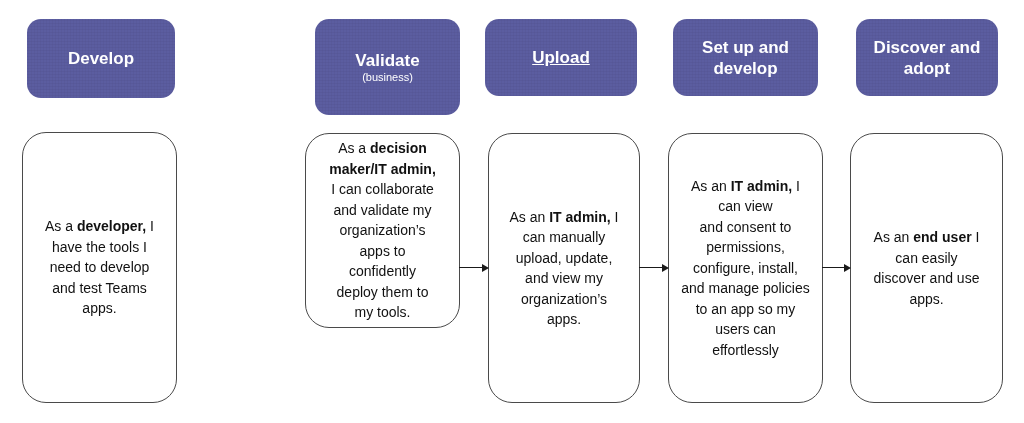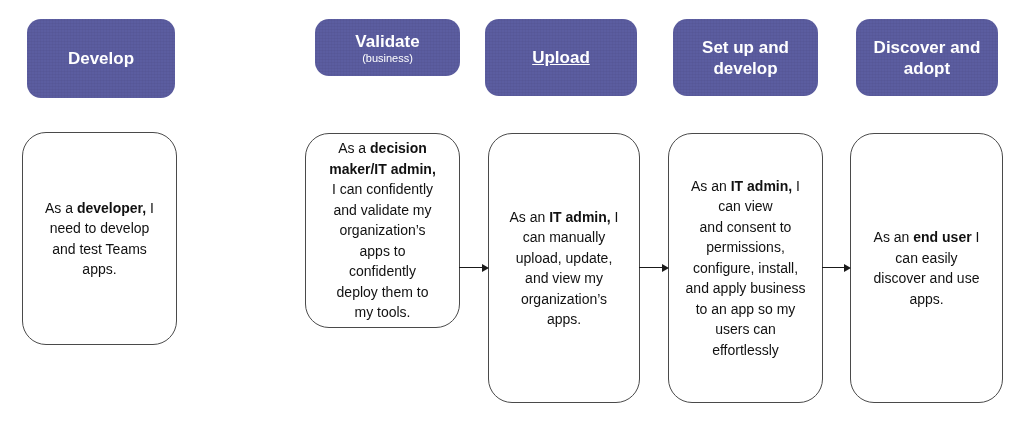--- a/index.html
+++ b/index.html
@@ -73,40 +73,41 @@
 <body>
 
 <div class="canvas">
 
   <div class="stage-header" style="left:27px;top:19px;width:148px;height:79px;">
     <div class="hdr-title">
         <div>Develop</div>
       </div>
 
   </div>
-  <div class="stage-card" style="left:22px;top:132px;width:155px;height:213px;">
+  <div class="stage-card" style="left:22px;top:132px;width:155px;height:271px;">
     <div class="card-text">
         <div><span>As a </span><b>developer,</b><span> I</span></div>
+        <div><span>have the tools I</span></div>
         <div><span>need to develop</span></div>
         <div><span>and test Teams</span></div>
         <div><span>apps.</span></div>
       </div>
   </div>
 
-  <div class="stage-header" style="left:315px;top:19px;width:145px;height:57px;">
+  <div class="stage-header" style="left:315px;top:19px;width:145px;height:96px;">
     <div class="hdr-title">
         <div>Validate</div>
       </div>
     <div class="hdr-sub">(business)</div>
   </div>
   <div class="stage-card" style="left:305px;top:133px;width:155px;height:195px;">
     <div class="card-text">
         <div><span>As a </span><b>decision</b></div>
         <div><b>maker/IT admin,</b></div>
-        <div><span>I can confidently</span></div>
+        <div><span>I can collaborate</span></div>
         <div><span>and validate my</span></div>
         <div><span>organization’s</span></div>
         <div><span>apps to</span></div>
         <div><span>confidently</span></div>
         <div><span>deploy them to</span></div>
         <div><span>my tools.</span></div>
       </div>
   </div>
 
   <div class="stage-header" style="left:485px;top:19px;width:152px;height:77px;text-decoration:underline;">
@@ -133,21 +134,21 @@
       </div>
 
   </div>
   <div class="stage-card" style="left:668px;top:133px;width:155px;height:270px;">
     <div class="card-text">
         <div><span>As an </span><b>IT admin,</b><span> I</span></div>
         <div><span>can view</span></div>
         <div><span>and consent to</span></div>
         <div><span>permissions,</span></div>
         <div><span>configure, install,</span></div>
-        <div><span>and apply business</span></div>
+        <div><span>and manage policies</span></div>
         <div><span>to an app so my</span></div>
         <div><span>users can</span></div>
         <div><span>effortlessly</span></div>
       </div>
   </div>
 
   <div class="stage-header" style="left:856px;top:19px;width:142px;height:77px;">
     <div class="hdr-title">
         <div>Discover and</div>
         <div>adopt</div>

